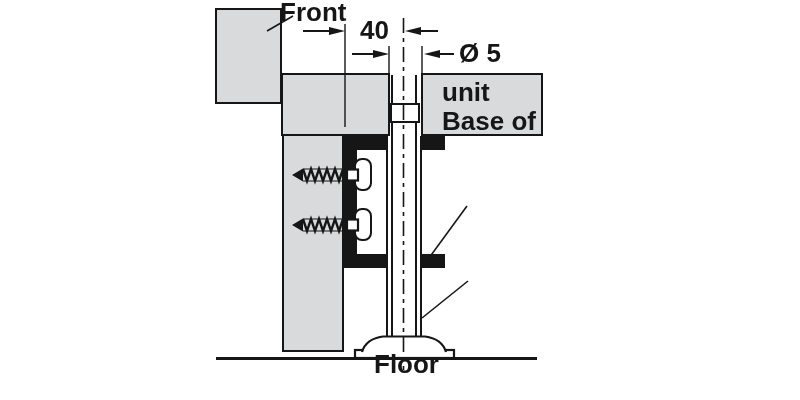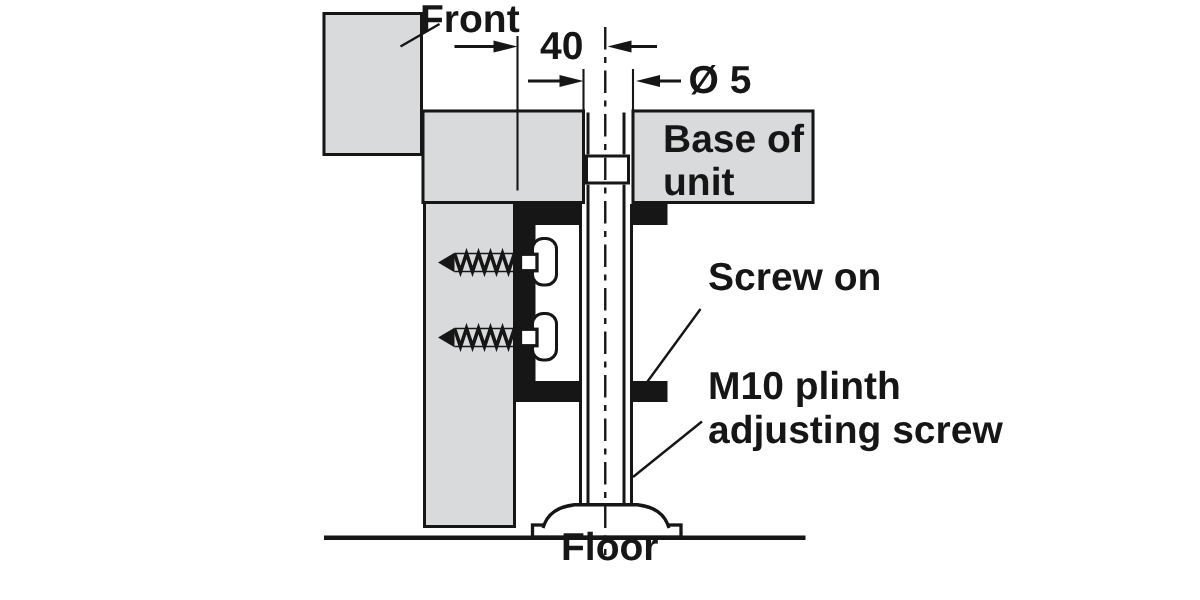--- a/index.html
+++ b/index.html
@@ -85,28 +85,23 @@
     </g>
   </svg>
 
   <div class="label" style="left:240px;top:-2px;">Front</div>
 
   <div class="label" style="left:320px;top:16px;">40</div>
 
   <div class="label" style="left:419px;top:39px;">Ø 5</div>
 
   <div class="label" style="left:402px;top:78px;">
+    <div>unit</div>
     <div>Base of</div>
-    <div>unit</div>
   </div>
 
   <div class="label" style="left:432px;top:170px;">
-    <div>Screw on</div>
   </div>
 
-  <div class="label" style="left:432px;top:243px;">
-    <div>M10 plinth</div>
-    <div>adjusting screw</div>
-  </div>
 
   <div class="label" style="left:334px;top:350px;">Floor</div>
 
 </div>
 
 </body></html>

